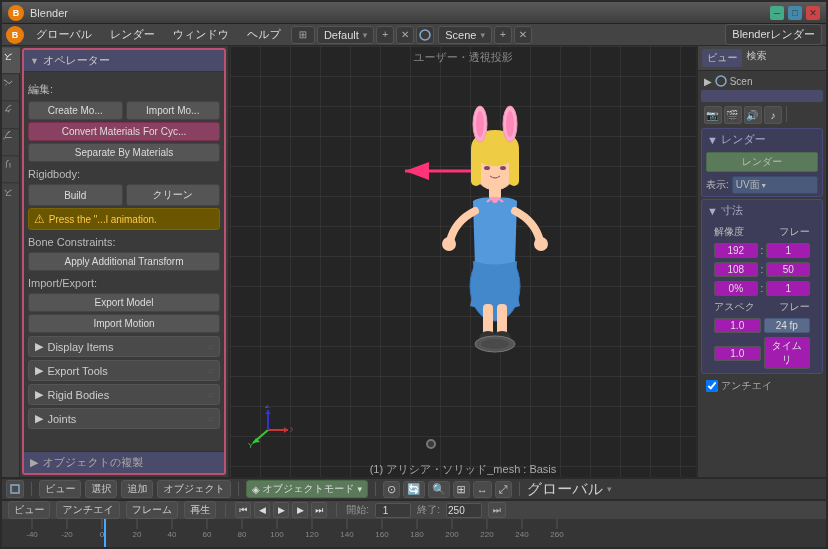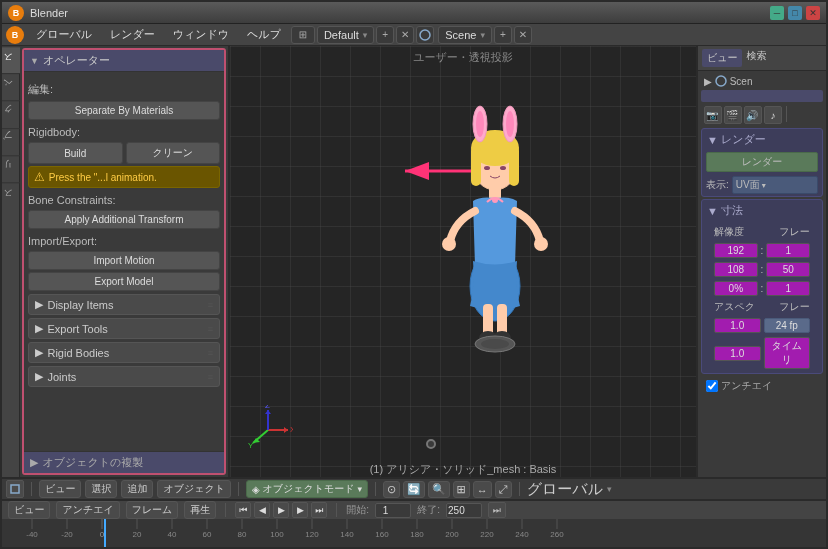--- a/index.html
+++ b/index.html
@@ -457,20 +457,21 @@
           <circle cx="6" cy="6" r="5" fill="none" stroke="#88aacc" stroke-width="1.5"></circle>
         </svg>
     </div>
     <div class="menu-screen-select">
       <span>Scene</span>
       <span style="font-size:9px;color:#888;">▾</span>
     </div>
     <div style="width:18px;height:18px;background:#3a3a3a;border:1px solid #555;border-radius:3px;display:flex;align-items:center;justify-content:center;font-size:10px;color:#aaa;cursor:pointer;">+</div>
     <div style="width:18px;height:18px;background:#3a3a3a;border:1px solid #555;border-radius:3px;display:flex;align-items:center;justify-content:center;font-size:10px;color:#aaa;cursor:pointer;">✕</div>
     <div class="menu-separator"></div>
+    <div class="menu-engine-btn">Blenderレンダー</div>
   </div>
 
   <div class="body-area">
     <div class="center-body">
 
       <div class="left-vtabs">
         <div class="vtab active">ス</div>
         <div class="vtab">ベ</div>
         <div class="vtab">ク</div>
         <div class="vtab">プ</div>
@@ -484,44 +485,51 @@
 
           <div class="panel-header">
             <span class="panel-triangle">▼</span>
             <span>オペレーター</span>
           </div>
 
           <div class="panel-content">
 
             <div class="section-label">編集:</div>
             <div class="btn-row">
+              <button class="bl-btn">Create Mo...</button>
+              <button class="bl-btn">Import Mo...</button>
+            </div>
+            <div class="btn-row">
+              <button class="bl-btn pink full">Convert Materials For Cyc...</button>
+            </div>
+            <div class="btn-row">
               <button class="bl-btn full">Separate By Materials</button>
             </div>
 
             <div class="section-label">Rigidbody:</div>
             <div class="btn-row">
               <button class="bl-btn">Build</button>
               <button class="bl-btn">クリーン</button>
             </div>
             <div class="warning-row">
               <span class="warning-icon">⚠</span>
               <span>Press the "...l animation.</span>
             </div>
 
             <div class="section-label">Bone Constraints:</div>
             <div class="btn-row">
               <button class="bl-btn full">Apply Additional Transform</button>
             </div>
 
             <div class="section-label">Import/Export:</div>
             <div class="btn-row">
+              <button class="bl-btn full">Export Model</button>
+            </div>
+            <div class="btn-row">
               <button class="bl-btn full">Import Motion</button>
-            </div>
-            <div class="btn-row">
-              <button class="bl-btn full">Export Model</button>
             </div>
 
             <div class="collapsible-section">
               <div class="collapsible-header">
                 <span>▶</span>
                 <span>Display Items</span>
                 <span style="flex:1"></span>
                 <span style="color:#555;font-size:9px;">≡</span>
               </div>
             </div>

